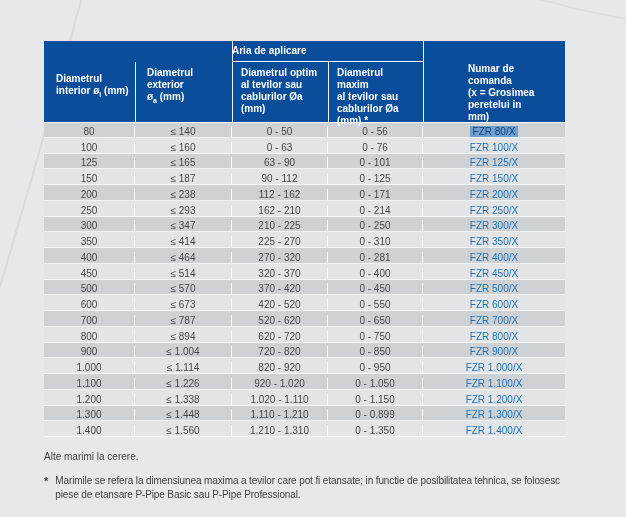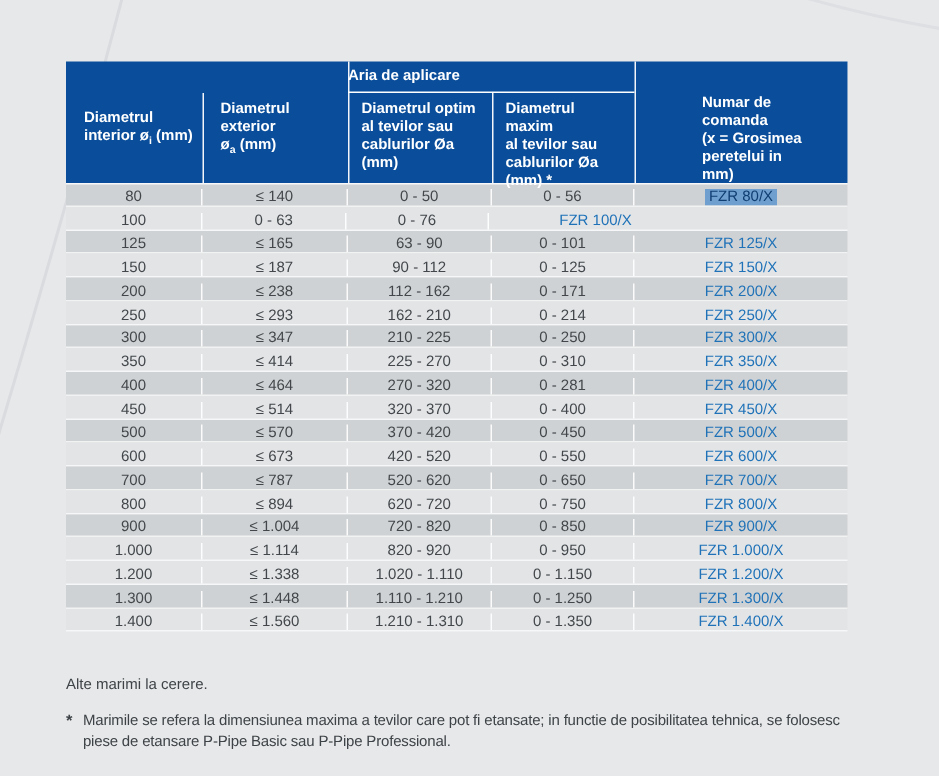--- a/index.html
+++ b/index.html
@@ -110,20 +110,21 @@
         <div class="tcell k0">80</div>
         <div class="tcell k1">≤ 140</div>
         <div class="tcell k2">0 - 50</div>
         <div class="tcell k3">0 - 56</div>
         <div class="tcell k4">
           <span class="code-link selected">FZR 80/X</span>
         </div>
       </div>
       <div class="trow light">
         <div class="tcell k0">100</div>
+        <div class="tcell k1">≤ 160</div>
         <div class="tcell k2">0 - 63</div>
         <div class="tcell k3">0 - 76</div>
         <div class="tcell k4">
           <span class="code-link">FZR 100/X</span>
         </div>
       </div>
       <div class="trow dark">
         <div class="tcell k0">125</div>
         <div class="tcell k1">≤ 165</div>
         <div class="tcell k2">63 - 90</div>
@@ -242,34 +243,43 @@
       </div>
       <div class="trow light">
         <div class="tcell k0">1.000</div>
         <div class="tcell k1">≤ 1.114</div>
         <div class="tcell k2">820 - 920</div>
         <div class="tcell k3">0 - 950</div>
         <div class="tcell k4">
           <span class="code-link">FZR 1.000/X</span>
         </div>
       </div>
+      <div class="trow dark">
+        <div class="tcell k0">1.100</div>
+        <div class="tcell k1">≤ 1.226</div>
+        <div class="tcell k2">920 - 1.020</div>
+        <div class="tcell k3">0 - 1.050</div>
+        <div class="tcell k4">
+          <span class="code-link">FZR 1.100/X</span>
+        </div>
+      </div>
       <div class="trow light">
         <div class="tcell k0">1.200</div>
         <div class="tcell k1">≤ 1.338</div>
         <div class="tcell k2">1.020 - 1.110</div>
         <div class="tcell k3">0 - 1.150</div>
         <div class="tcell k4">
           <span class="code-link">FZR 1.200/X</span>
         </div>
       </div>
       <div class="trow dark">
         <div class="tcell k0">1.300</div>
         <div class="tcell k1">≤ 1.448</div>
         <div class="tcell k2">1.110 - 1.210</div>
-        <div class="tcell k3">0 - 1.250</div>
+        <div class="tcell k3">0 - 0.899</div>
         <div class="tcell k4">
           <span class="code-link">FZR 1.300/X</span>
         </div>
       </div>
       <div class="trow light">
         <div class="tcell k0">1.400</div>
         <div class="tcell k1">≤ 1.560</div>
         <div class="tcell k2">1.210 - 1.310</div>
         <div class="tcell k3">0 - 1.350</div>
         <div class="tcell k4">

